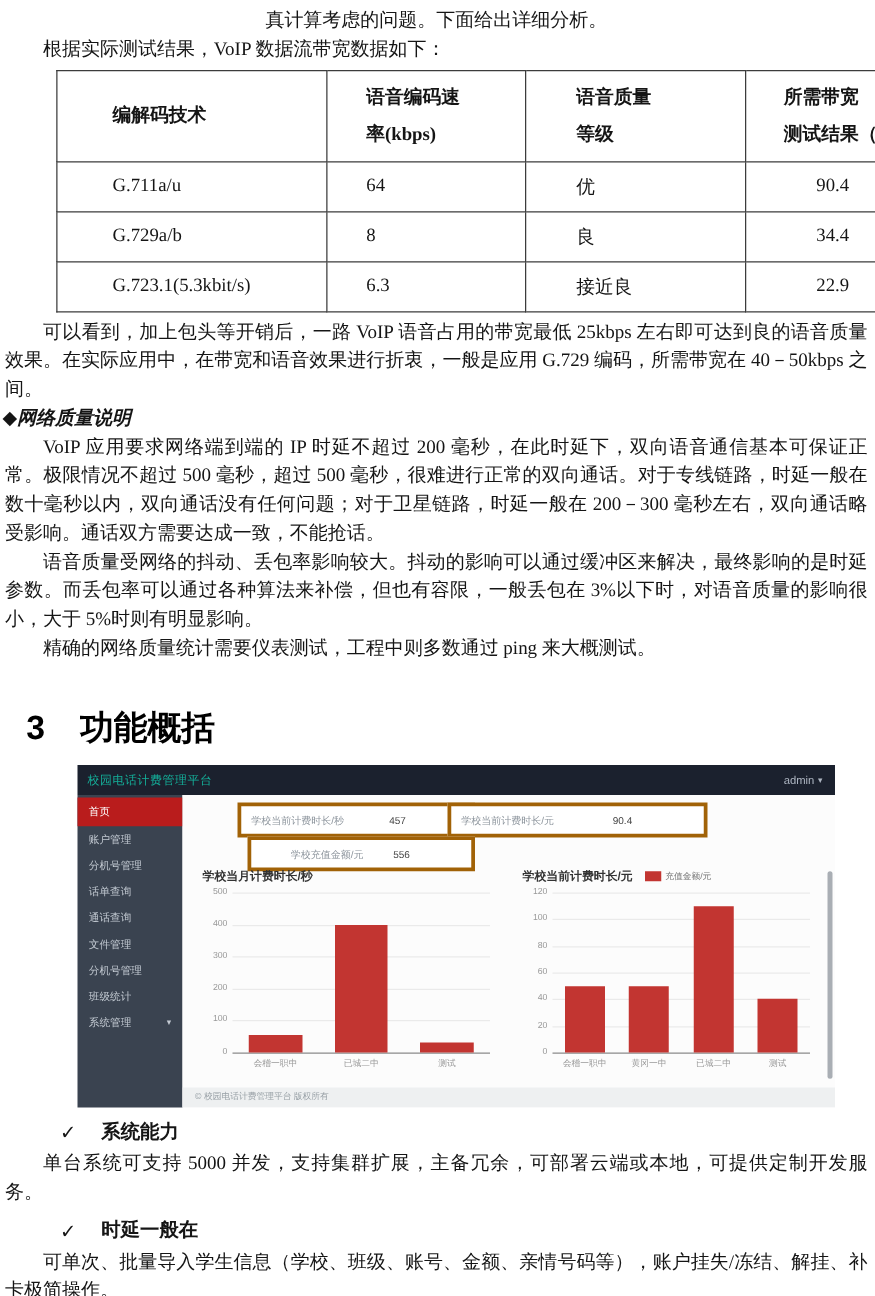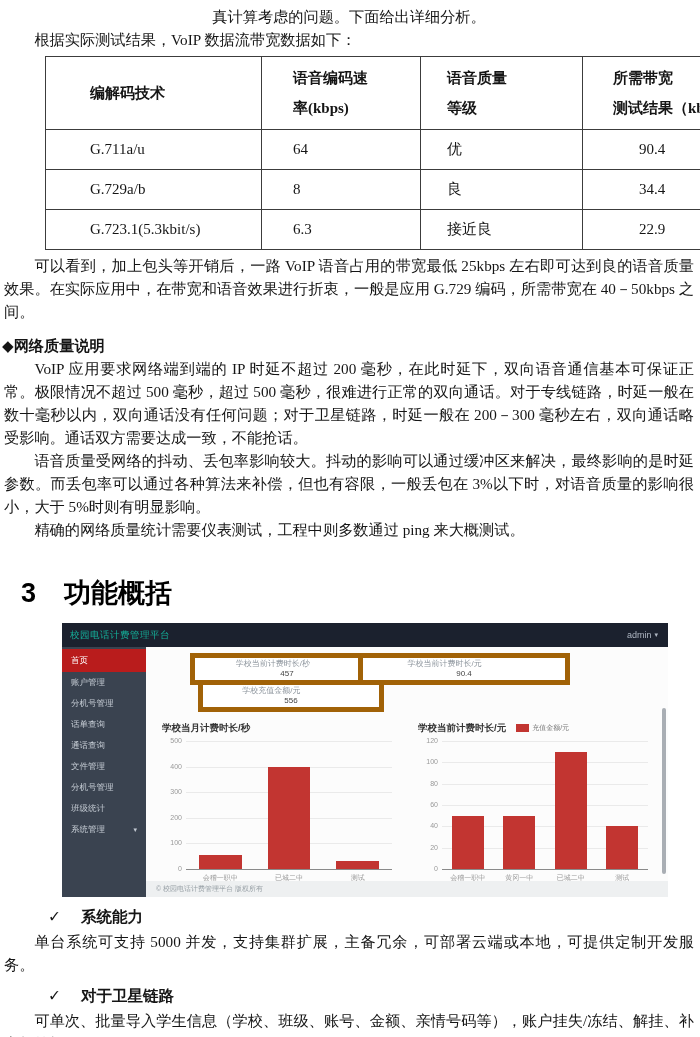--- a/index.html
+++ b/index.html
@@ -2,61 +2,61 @@
 <html><head>
 <meta charset="utf-8">
 <style>
   html,body{margin:0;padding:0;background:#fff;}
   .page{position:relative;width:700px;height:1037px;background:#fff;overflow:hidden;
         font-family:"Liberation Serif","DejaVu Serif",serif;color:#151515;}
   .para{margin:0 6px 0 4px;font-size:15.2px;line-height:23px;}
   .para.first{padding-top:5px;text-align:center;}
   .indent{text-indent:2em;}
   .just{text-align:justify;}
-  .boldline{font-weight:bold;margin:11px 6px 0 2px;font-size:15.2px;line-height:23px;}
+  .boldline{font-weight:bold;margin:0 6px 0 2px;font-size:15.2px;line-height:23px;font-style:italic;}
 
   
   .vtab{border-collapse:collapse;margin:5px 0 4px 45px;table-layout:fixed;width:615px;font-size:15px;}
   .vtab th,.vtab td{border:1px solid #3c3c3c;text-align:left;}
   .vtab th{font-weight:bold;height:70px;vertical-align:middle;}
   .vtab th div{line-height:30px;height:30px;}
   .vtab td{height:37px;}
   .vtab .c0{width:170px;padding-left:44px;}
   .vtab .c1{width:126px;padding-left:31px;}
-  .vtab .c2{width:134px;padding-left:26px;}
+  .vtab .c2{width:134px;padding-left:40px;}
   .vtab .c3{width:162px;}
   .vtab th.c3{padding-left:30px;}
   .vtab td.c3{padding-left:56px;}
 
   .sec{margin:34px 0 12px 21px;font-family:"Liberation Sans","DejaVu Sans",sans-serif;
        font-size:27px;font-weight:bold;color:#000;display:flex;gap:28px;align-items:baseline;}
 
   
   .shot{position:relative;margin:10px 0 0 62px;width:606px;height:274px;background:#fff;
         font-family:Liberation Sans, sans-serif;filter:blur(.3px);}
   .topbar{height:24px;background:#1b212e;display:flex;align-items:center;padding:0 10px 0 8px;}
   .brand{color:#14b09a;font-size:9.5px;letter-spacing:.5px;}
   .user{margin-left:auto;color:#aeb6c2;font-size:9px;display:flex;align-items:center;gap:3px;}
   .caret{font-size:7px;}
   .shot-body{display:flex;height:250px;}
   .side{list-style:none;margin:0;padding:2px 0 0 0;width:84px;background:#3a4350;flex:none;}
   .side li{height:21px;line-height:21px;font-size:8.5px;color:#c3cad2;padding-left:9px;position:relative;cursor:default;}
   .side li.active{background:#b91c1c;color:#fff;height:23px;line-height:23px;}
   .chev{position:absolute;right:9px;top:0;font-size:7px;}
   .main{flex:1;position:relative;background:#fcfcfc;overflow:hidden;}
-  .stat{position:absolute;height:22px;background:#fff;border:5px solid #a16207;display:flex;align-items:center;font-size:8px;flex-direction:column;}
+  .stat{position:absolute;height:22px;background:#fff;border:3px solid #a16207;display:flex;align-items:center;font-size:8px;}
   .s1{left:44px;top:6px;width:184px;}
   .s2{left:212px;top:6px;width:202px;}
-  .s3{left:52px;top:33px;width:176px;}
+  .s3{left:52px;top:33px;width:176px;text-align:center;}
   .slabel{color:#8d959d;padding-left:8px;width:60%;}
   .sval{color:#444;}
   .chart{position:absolute;width:248px;}
   .chart.pos0{left:16px;top:58px;}
   .chart.pos1{left:272px;top:58px;width:244px;}
-  .ctitle-row{display:flex;align-items:center;gap:10px;height:14px;margin-bottom:6px;margin-top:16px;}
+  .ctitle-row{display:flex;align-items:center;gap:10px;height:14px;margin-bottom:6px;}
   .ctitle{font-size:9.5px;font-weight:bold;color:#333;}
   .legend{display:flex;align-items:center;gap:3px;}
   .swatch{width:13px;height:8px;background:#c23531;display:inline-block;}
   .ltext{font-size:7px;color:#777;}
   .plot{position:relative;margin-left:24px;width:206px;height:128px;border-bottom:1px solid #8a8a8a;}
   .grid{position:absolute;left:0;right:0;height:1px;background:#eaeaea;}
   .ytick{position:absolute;left:-22px;width:18px;text-align:right;font-size:7px;color:#999;}
   .bar{position:absolute;bottom:0;}
   .cats{display:flex;margin-left:24px;font-size:7px;color:#999;}
   .cats span{text-align:center;padding-top:3px;white-space:nowrap;overflow:hidden;flex:none;}
@@ -243,18 +243,18 @@
     <div class="feat-head">
       <span class="check">✓</span>
       <span>系统能力</span>
     </div>
     <p class="para indent just">单台系统可支持 5000 并发，支持集群扩展，主备冗余，可部署云端或本地，可提供定制开发服务。</p>
   </div>
 
   <div class="feat">
     <div class="feat-head">
       <span class="check">✓</span>
-      <span>对于卫星链路</span>
+      <span>时延一般在</span>
     </div>
     <p class="para indent just">可单次、批量导入学生信息（学校、班级、账号、金额、亲情号码等），账户挂失/冻结、解挂、补卡极简操作。</p>
   </div>
 
 </div>
 
 </body></html>

